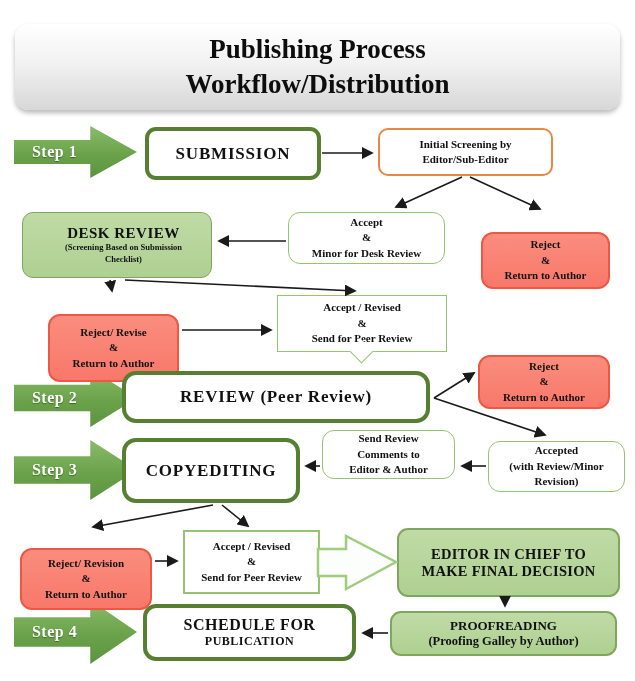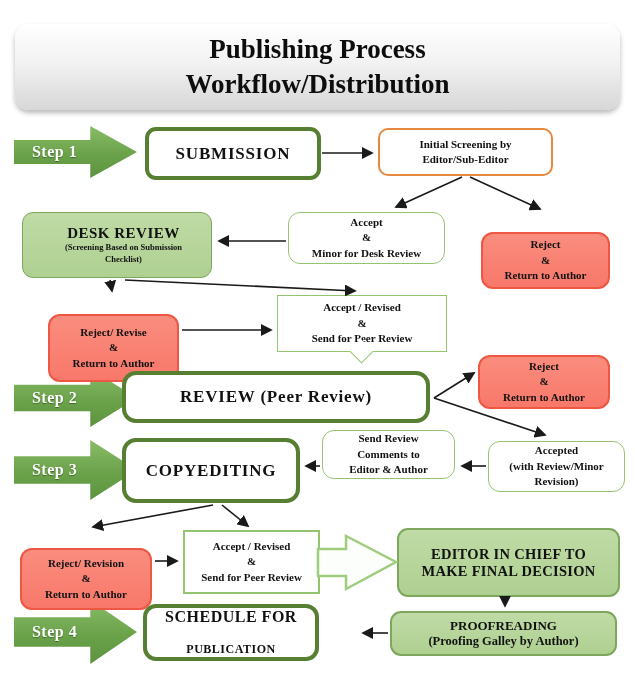--- a/index.html
+++ b/index.html
@@ -126,21 +126,21 @@
   <div class="node thin sq" style="left:183px;top:530px;width:137px;height:64px;">
     <div class="ln">Accept / Revised</div>
     <div class="ln">&amp;</div>
     <div class="ln">Send for Peer Review</div>
   </div>
   <div class="node greenfill" style="left:397px;top:528px;width:223px;height:69px;">
     <div style="font-size:14.5px;letter-spacing:.3px;">EDITOR IN CHIEF TO</div>
     <div style="font-size:14.5px;letter-spacing:.3px;">MAKE FINAL DECISION</div>
   </div>
 
-  <div class="node big" style="left:143px;top:604px;width:176px;height:57px;border-radius:13px;border-width:4.5px;justify-content:space-between;">
+  <div class="node big" style="left:143px;top:604px;width:213px;height:57px;border-radius:13px;border-width:4.5px;">
     <div style="font-size:16px;letter-spacing:.5px;">SCHEDULE FOR</div>
     <div style="font-size:12px;letter-spacing:.5px;">PUBLICATION</div>
   </div>
   <div class="node greenfill" style="left:390px;top:611px;width:227px;height:45px;">
     <div style="font-size:13px;">PROOFREADING</div>
     <div style="font-size:12.5px;">(Proofing Galley by Author)</div>
   </div>
 
   <svg id="wires" viewBox="0 0 635 681">
     <defs>

